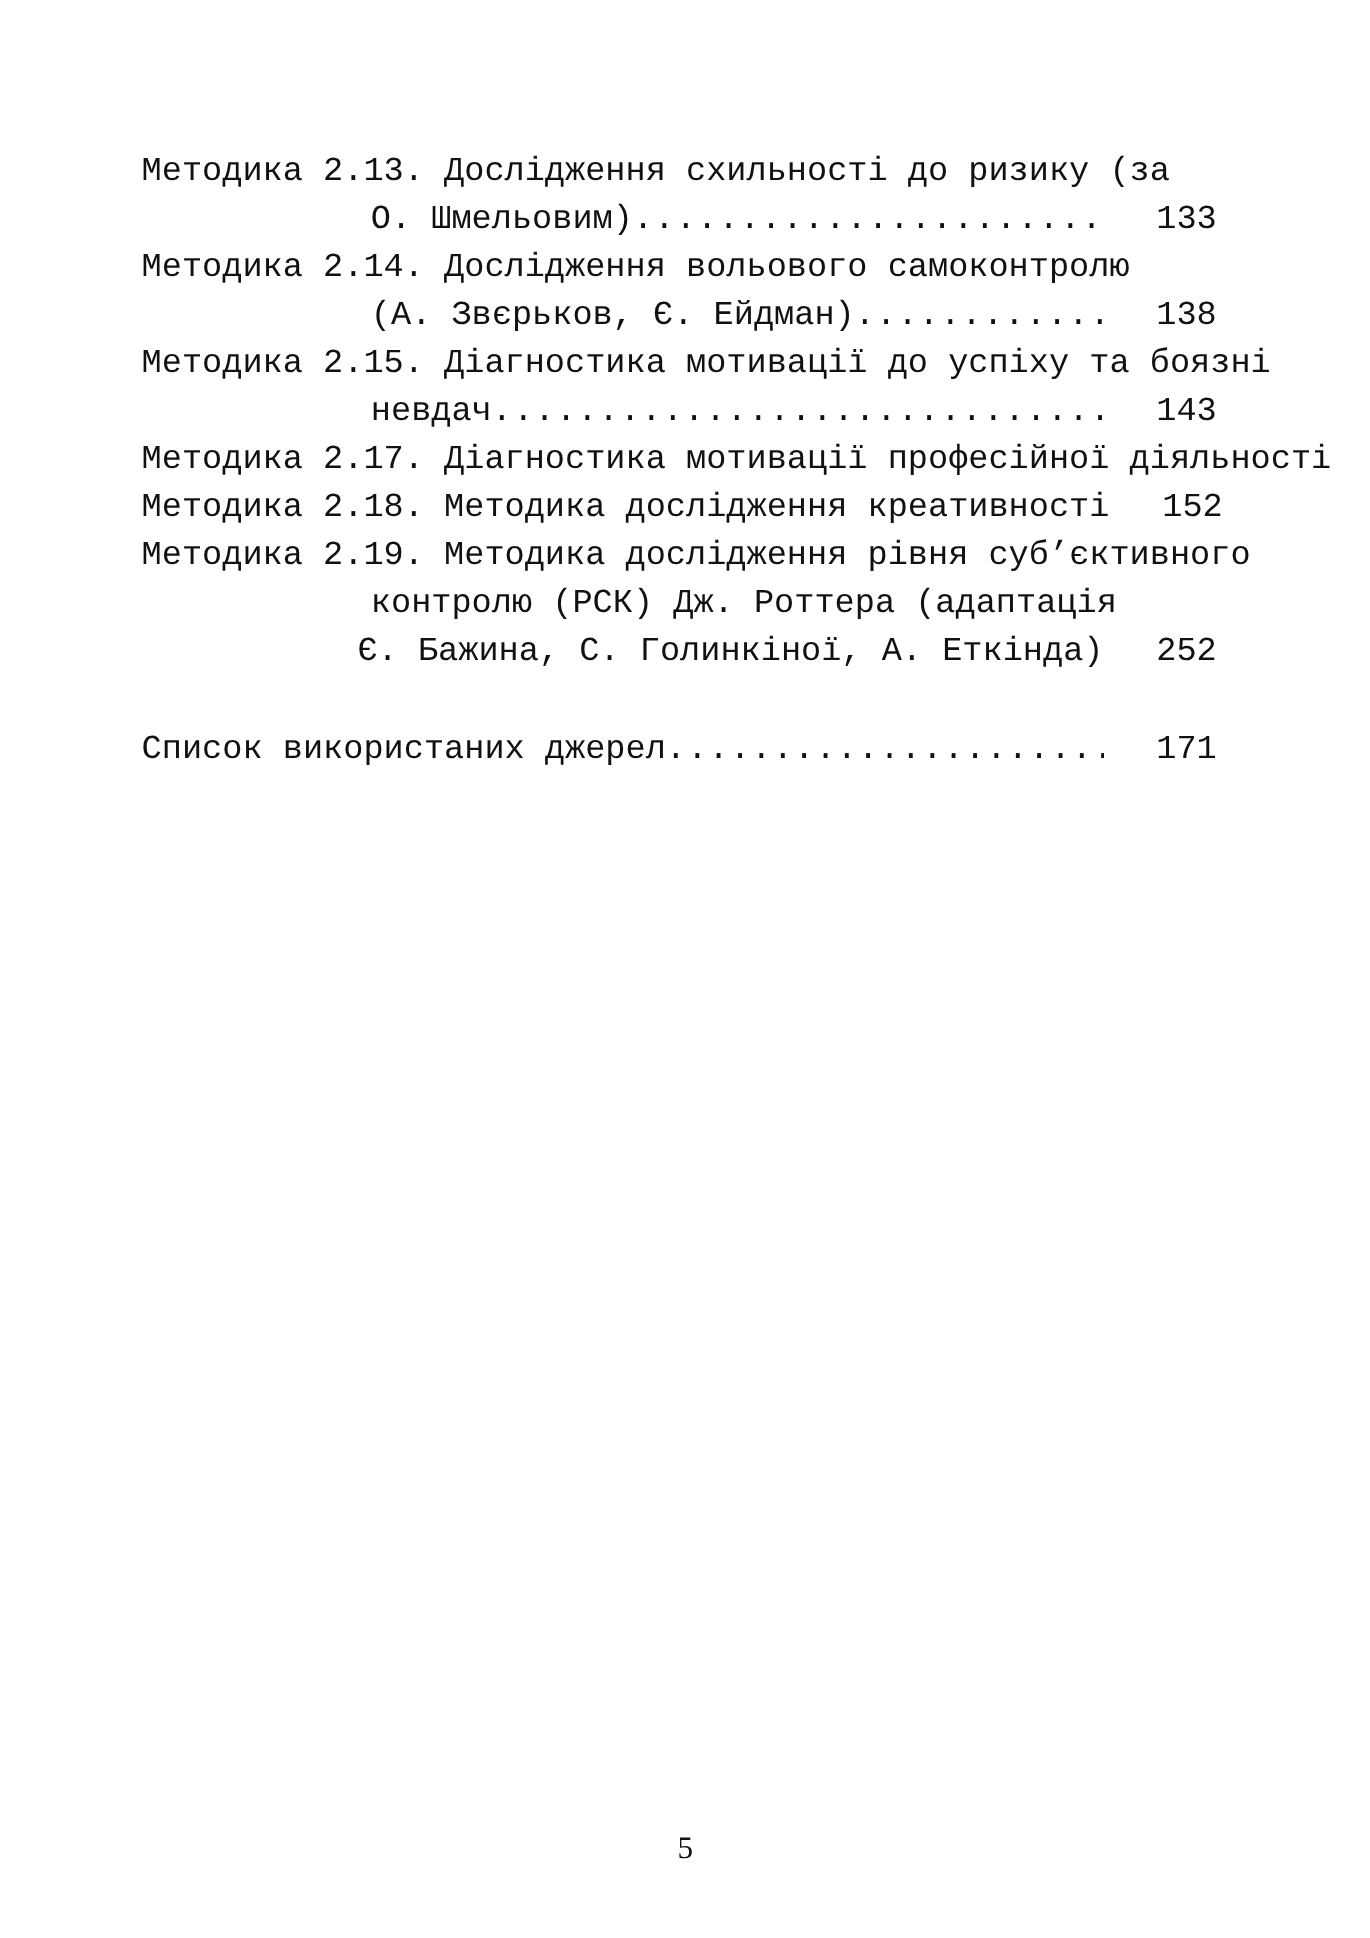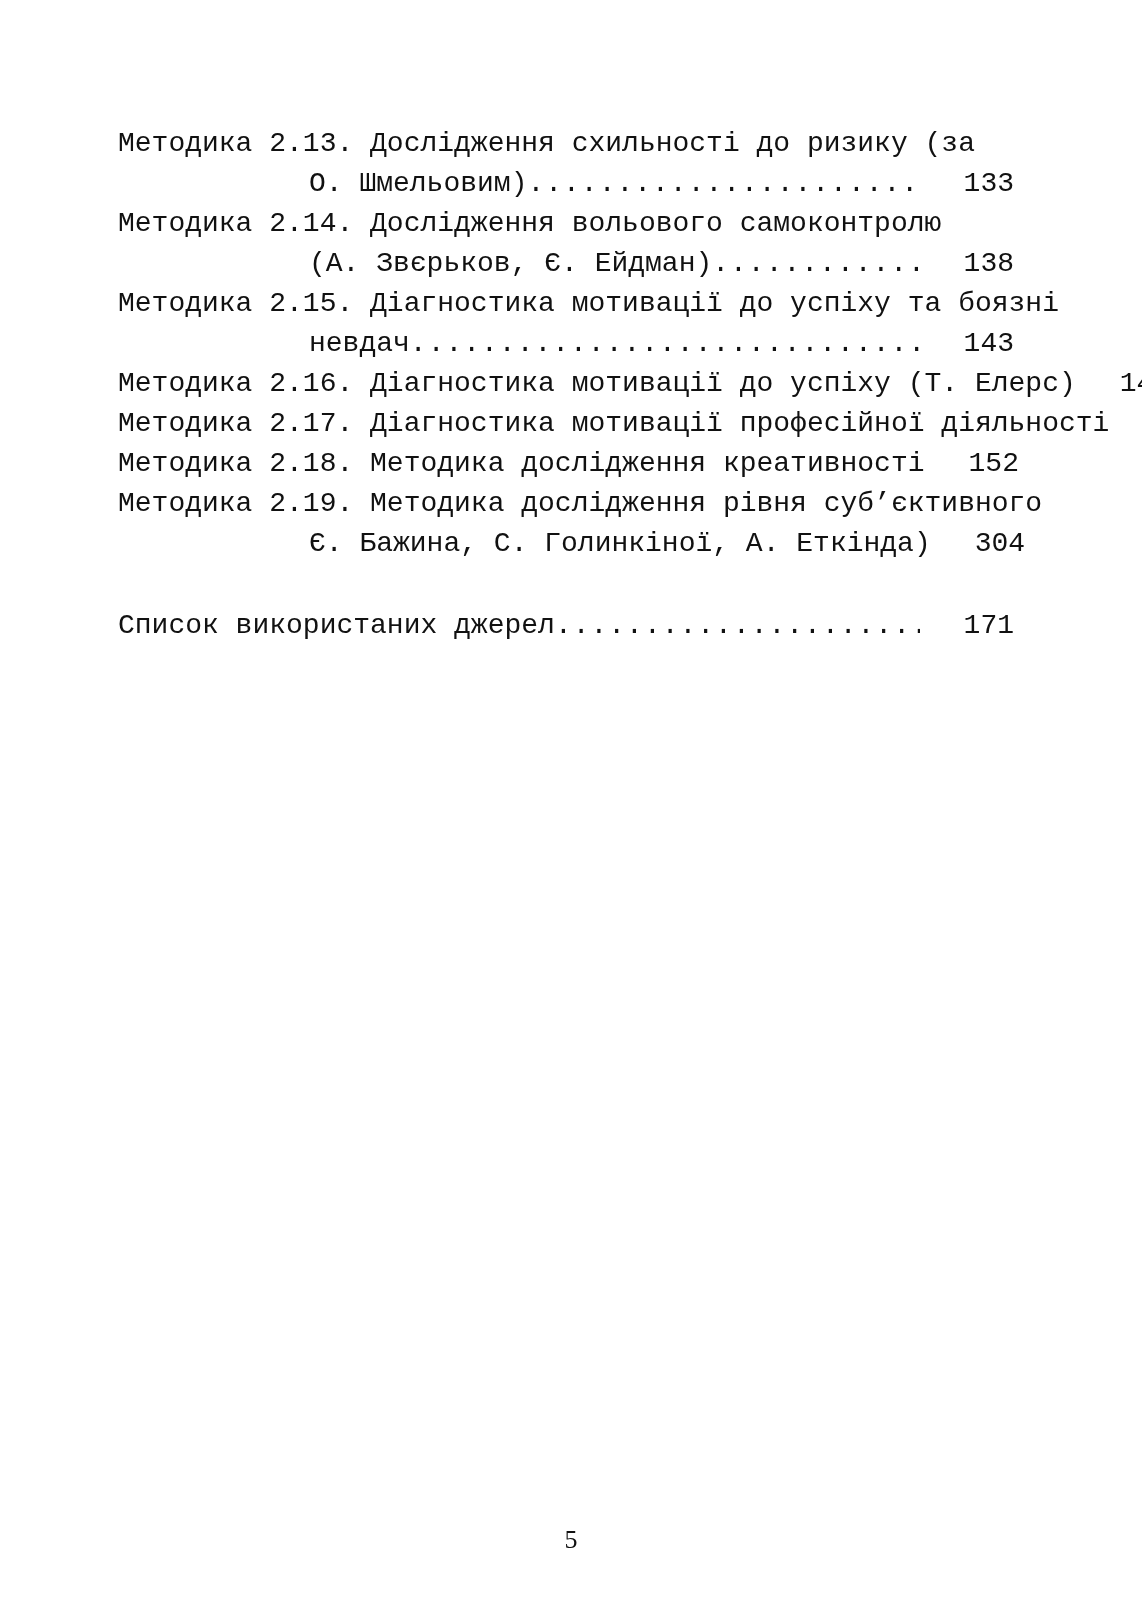--- a/index.html
+++ b/index.html
@@ -1,20 +1,20 @@
 <!DOCTYPE html>
 <html><head>
 <meta charset="utf-8">
 <style>
   html, body { margin:0; padding:0; background:#ffffff; }
   body { width:1142px; height:1615px; position:relative; overflow:hidden;
          font-family:"Liberation Serif", "DejaVu Serif", serif; color:#111; }
   .toc { position:absolute; left:118px; top:124px; width:896px; font-size:28px;font-family:Liberation Mono, monospace; }
   .row { position:relative; height:40px; line-height:40px; white-space:nowrap; }
-  .row.indent { padding-left:191px; }
+  .row.indent { padding-left:191px;justify-content:flex-end; }
   .lead { display:flex; align-items:baseline; }
   .lead .txt { flex:0 0 auto; }
   .lead .dots { flex:1 1 auto; overflow:hidden; letter-spacing:1px; color:#111; }
   .lead .dots::before { content:"....................................................................................................................................................................................................................."; }
   .lead .pg { flex:0 0 auto;margin-left:44px; }
   .gap { height:42px; }
   .pagenum { position:absolute; left:0; width:1142px; top:1525px; text-align:center; font-size:26px; }
 </style>
 </head>
 <body>
@@ -41,45 +41,43 @@
 
   <div class="row">
     <span>Методика 2.15. Діагностика мотивації до успіху  та боязні</span>
   </div>
   <div class="row indent lead">
     <span class="txt">невдач</span>
     <span class="dots"></span>
     <span class="pg">143</span>
   </div>
 
-  <div class="row lead">
-    <span class="txt">Методика 2.16. Діагностика мотивації до успіху  (Т.  Елерс)</span>
-    <span class="dots"></span>
-    <span class="pg">146</span>
-  </div>
 
   <div class="row lead">
     <span class="txt">Методика 2.17. Діагностика мотивації професійної діяльності</span>
     <span class="dots"></span>
     <span class="pg">149</span>
   </div>
 
   <div class="row lead">
     <span class="txt">Методика 2.18. Методика дослідження креативності</span>
     <span class="dots"></span>
     <span class="pg">152</span>
   </div>
 
   <div class="row">
     <span>Методика 2.19. Методика дослідження рівня суб’єктивного</span>
   </div>
+  <div class="row indent">
+    <span>контролю (РСК) Дж. Роттера  (адаптація</span>
+  </div>
   <div class="row indent lead">
     <span class="txt">Є. Бажина, С. Голинкіної, А. Еткінда)</span>
     <span class="dots"></span>
-    <span class="pg">304</span>
+    <span class="pg">252</span>
   </div>
 
   <div class="gap"></div>
 
   <div class="row lead">
     <span class="txt">Список використаних джерел</span>
     <span class="dots"></span>
     <span class="pg">171</span>
   </div>
 </div>

